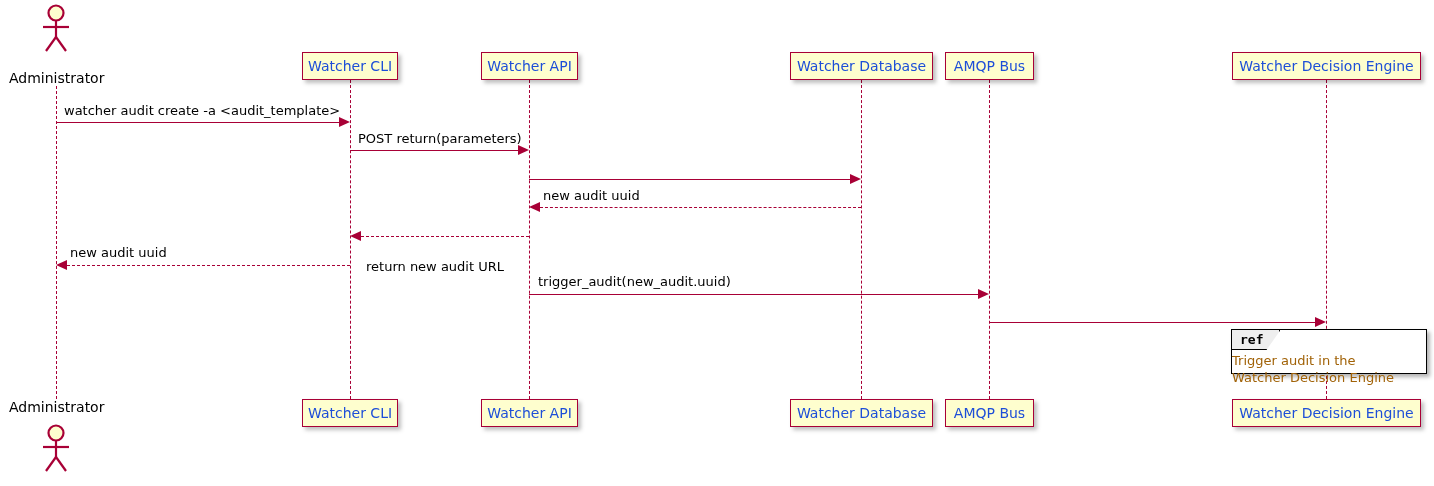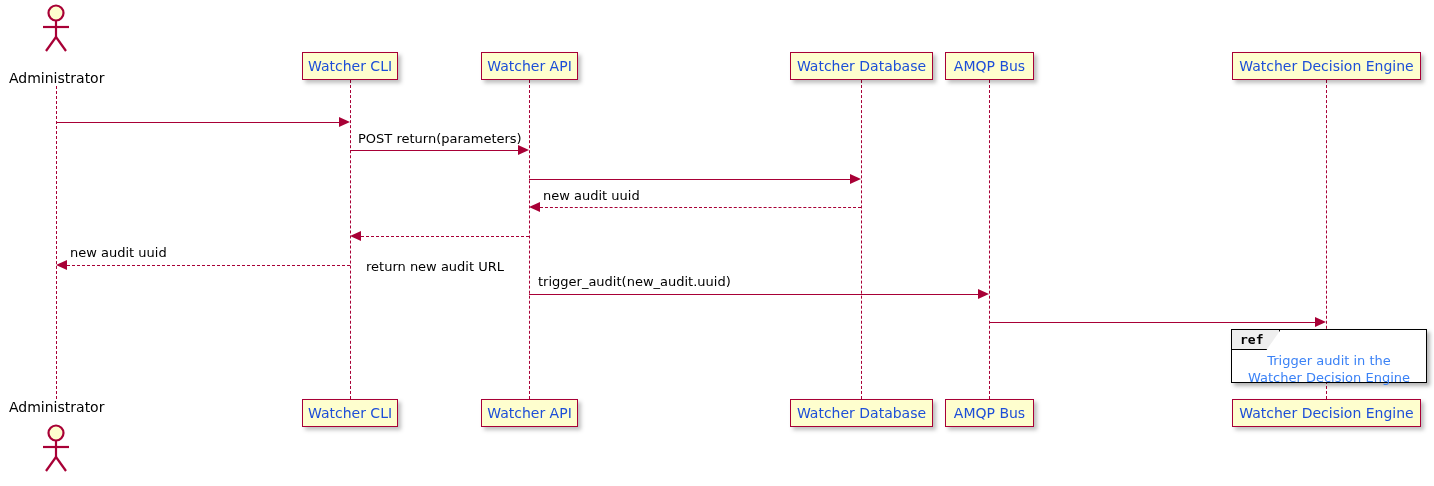--- a/index.html
+++ b/index.html
@@ -108,23 +108,22 @@
     font-family: "DejaVu Sans Mono", monospace;
     font-weight: bold;
     font-size: 13px;
     color: #000;
     clip-path: polygon(0 0, 100% 0, calc(100% - 14px) 100%, 0 100%);
   }
   .ref-text {
     position: absolute;
     left: 0; right: 0;
     top: 22px;
-    text-align: center;
     font-size: 13px;
-    color: #3b82f6;
+    color: #a16207;
     line-height: 17px;
   }
 </style>
 </head>
 <body>
 
 <div id="diagram">
 
   <div class="lifeline" style="left:56px;  top:86px;  height:313px;"></div>
   <div class="lifeline" style="left:350px; top:80px;  height:319px;"></div>
@@ -164,20 +163,21 @@
   <div class="participant" style="left:790px; top:52px;  width:143px;">Watcher Database</div>
   <div class="participant" style="left:945px; top:52px;  width:89px;">AMQP Bus</div>
   <div class="participant" style="left:1232px;top:52px;  width:189px;">Watcher Decision Engine</div>
 
   <div class="participant" style="left:302px; top:399px; width:96px;">Watcher CLI</div>
   <div class="participant" style="left:481px; top:399px; width:97px;">Watcher API</div>
   <div class="participant" style="left:790px; top:399px; width:143px;">Watcher Database</div>
   <div class="participant" style="left:945px; top:399px; width:89px;">AMQP Bus</div>
   <div class="participant" style="left:1232px;top:399px; width:189px;">Watcher Decision Engine</div>
 
+  <div class="msg-label" style="left:64px; top:104px;">watcher audit create -a &lt;audit_template&gt;</div>
   <div class="msg-line" style="left:56px; top:122px; width:283px;"></div>
   <div class="arrow-head right" style="left:339px; top:117px;"></div>
 
   <div class="msg-label" style="left:358px; top:132px;">POST return(parameters)</div>
   <div class="msg-line" style="left:350px; top:150px; width:168px;"></div>
   <div class="arrow-head right" style="left:518px; top:145px;"></div>
 
   <div class="msg-line" style="left:529px; top:179px; width:321px;"></div>
   <div class="arrow-head right" style="left:850px; top:174px;"></div>
 
@@ -193,21 +193,21 @@
   <div class="msg-line dashed" style="left:67px; top:265px; width:283px;"></div>
   <div class="arrow-head left" style="left:56px; top:260px;"></div>
 
   <div class="msg-label" style="left:538px; top:275px;">trigger_audit(new_audit.uuid)</div>
   <div class="msg-line" style="left:529px; top:294px; width:449px;"></div>
   <div class="arrow-head right" style="left:978px; top:289px;"></div>
 
   <div class="msg-line" style="left:989px; top:322px; width:326px;"></div>
   <div class="arrow-head right" style="left:1315px; top:317px;"></div>
 
-  <div class="ref-box" style="left:1231px; top:329px; width:196px; height:54px;text-decoration:underline;">
+  <div class="ref-box" style="left:1231px; top:329px; width:196px; height:45px;text-decoration:underline;">
     <div class="ref-tab">ref</div>
     <div class="ref-text">
       <div>Trigger audit in the</div>
       <div>Watcher Decision Engine</div>
     </div>
   </div>
 
 </div>
 
 </body></html>

